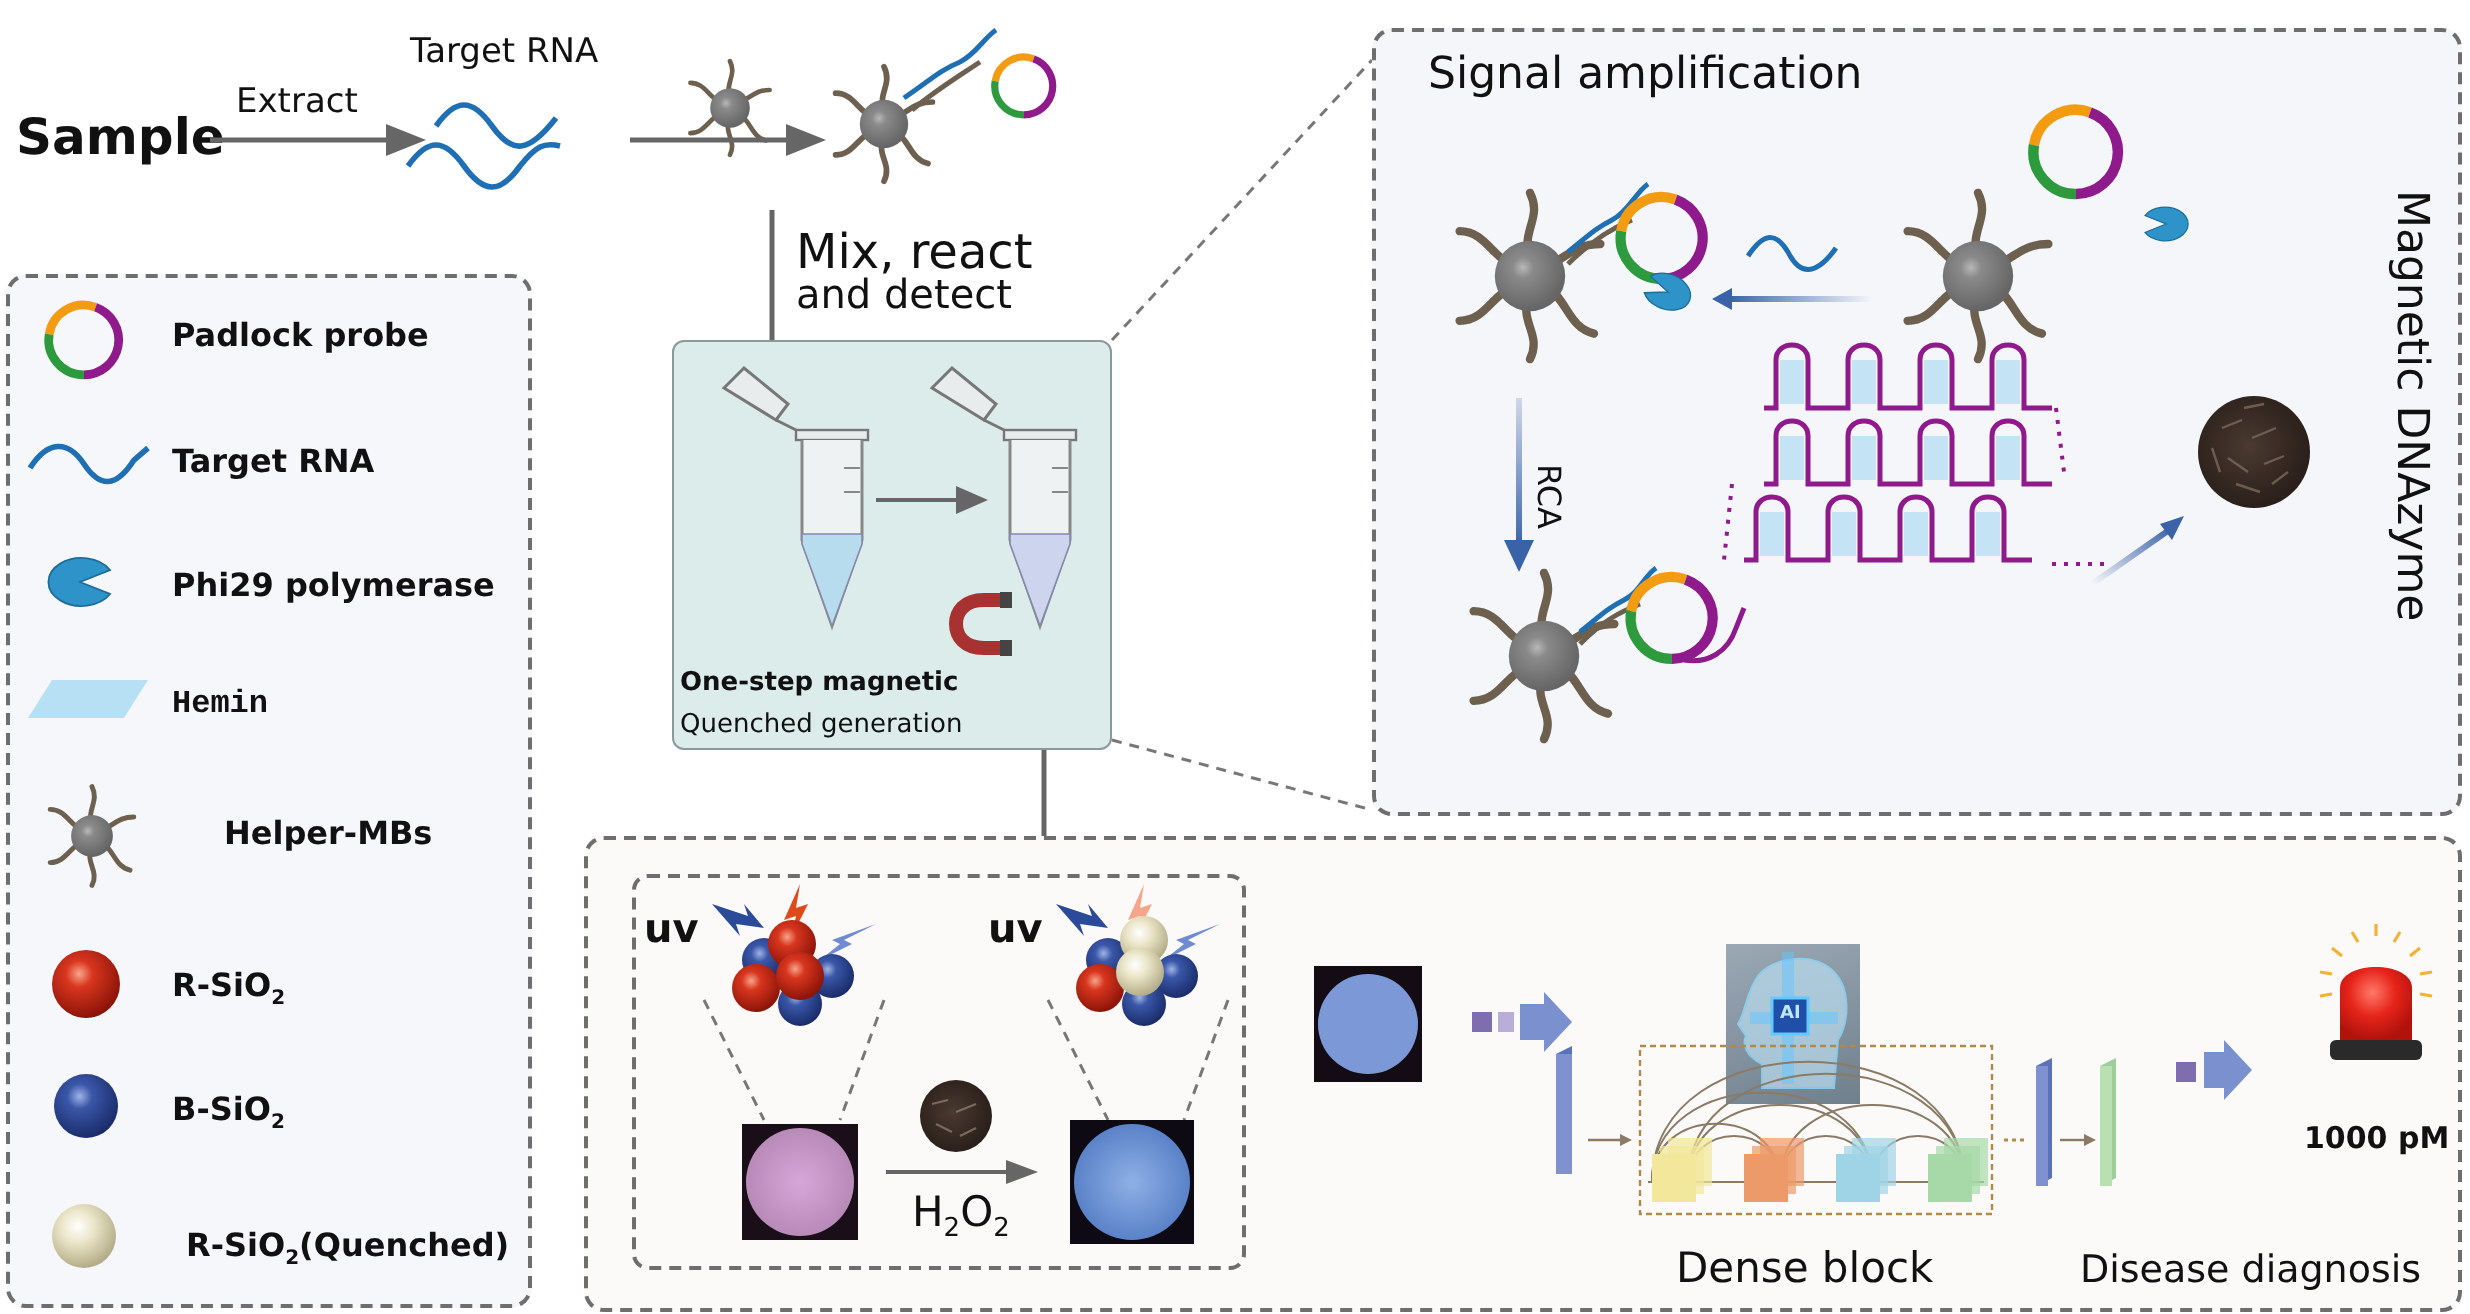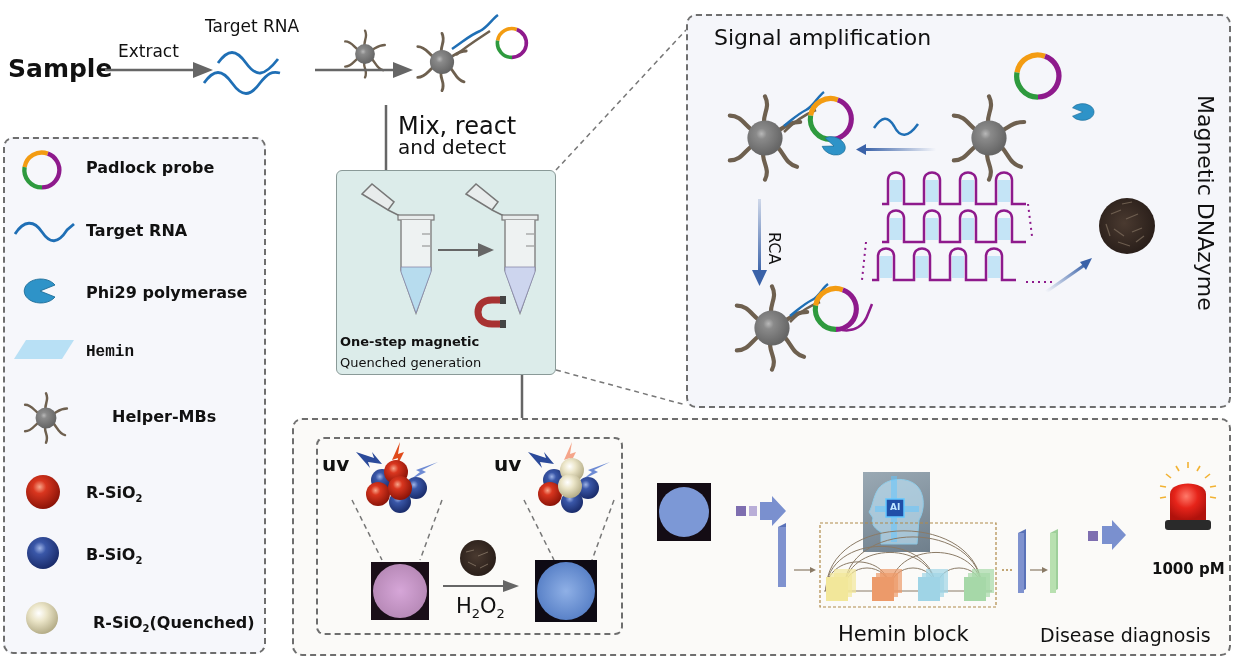--- a/index.html
+++ b/index.html
@@ -369,21 +369,21 @@
     </g>
 
   <line x1="232" y1="45" x2="244" y2="45" stroke="#b08a4a" stroke-width="1.5" stroke-dasharray="2,2"></line>
   <polygon points="248,8 256,4 256,64 248,68" fill="#5a72b8"></polygon>
   <rect x="248" y="8" width="6" height="60" fill="#7f92cf"></rect>
   <line x1="260" y1="45" x2="274" y2="45" stroke="#8a7a66" stroke-width="1.2"></line>
   <polygon points="272,42 278,45 272,48" fill="#8a7a66"></polygon>
   <polygon points="280,8 288,4 288,64 280,68" fill="#9ecf9a"></polygon>
   <rect x="280" y="8" width="6" height="60" fill="#b8e0b0"></rect>
 </svg>
-<div class="t" style="left:838px;top:622px;font-size:21px;">Hemin block</div>
+<div class="t" style="left:838px;top:622px;font-size:21px;">Dense block</div>
 <div class="t" style="left:1040px;top:624px;font-size:19px;">Disease diagnosis</div>
 <svg style="left:1088px;top:518px" width="50" height="36">
   <rect x="0" y="13" width="10" height="10" fill="#7e6eb0"></rect>
   <polygon points="14,8 24,8 24,2 38,17 24,32 24,26 14,26" fill="#7a90cf"></polygon>
 </svg>
 <svg style="left:1148px;top:460px" width="80" height="90">
   <g stroke="#f2b233" stroke-width="1.6">
     <line x1="40" y1="2" x2="40" y2="8"></line>
       <line x1="28" y1="6" x2="31" y2="11"></line>
       <line x1="52" y1="6" x2="49" y2="11"></line>

